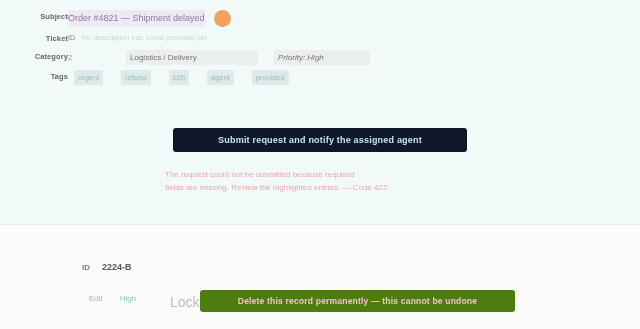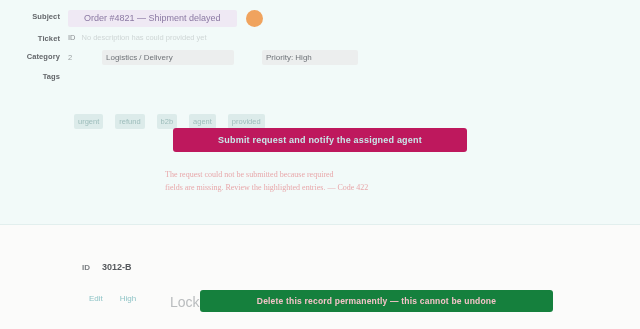--- a/index.html
+++ b/index.html
@@ -30,40 +30,39 @@
 
   
   .form{position:absolute;left:0;top:10px;width:640px;}
   .row{
     display:flex;align-items:flex-start;
     margin-bottom:5px;
   }
   .row-label{
     width:68px;min-width:68px;
     text-align:right;
-    padding-right:8px;
     box-sizing:border-box;
     color:#63666a;
     font-size:7.5px;
     line-height:13px;
     font-weight:600;
     letter-spacing:.1px;
     white-space:nowrap;
     overflow:hidden;
   }
   .row-body{flex:1;display:flex;align-items:center;gap:6px;min-width:0;}
 
   
   .title-link{
     display:inline-block;
     background:#efe9f4;
     color:#8b79a3;
     font-size:9px;
     line-height:15px;
-    padding:1px 16px;
+    padding:1px 0;
     border-radius:2px;
     white-space:nowrap;
     max-width:176px;
     overflow:hidden;
     text-overflow:ellipsis;
   }
   .avatar{
     width:17px;height:17px;border-radius:50%;
     background:#f0a35e;
     display:inline-block;
@@ -86,61 +85,61 @@
     color:#9aa0a2;font-size:7.5px;line-height:13px;
     width:16px;flex:0 0 auto;
   }
   .txt-block{
     color:#6f7378;font-size:8px;line-height:13px;
     background:#eceeee;
     border-radius:2px;
     padding:1px 4px;
     white-space:nowrap;overflow:hidden;text-overflow:ellipsis;
   }
-  .txt-block.b1{width:124px;margin-left:12px;}
-  .txt-block.b2{width:88px;margin-left:22px;}
-
-  
-  .chips{display:flex;gap:12px;flex-wrap:nowrap;padding-left:6px;margin-top:44px;}
+  .txt-block.b1{width:124px;margin-left:36px;}
+  .txt-block.b2{width:88px;margin-left:10px;font-style:italic;}
+
+  
+  .chips{display:flex;gap:18px;flex-wrap:nowrap;padding-left:6px;}
   .chip{
     background:#dcebea;
     color:#9dbdbb;
     font-size:7.5px;line-height:13px;
     padding:1px 4px;
     border-radius:2px;
     white-space:nowrap;
   }
 
   
   .primary-wrap{
     position:absolute;left:0;top:128px;width:640px;
     display:flex;justify-content:center;
   }
   .btn-primary{
     width:294px;height:24px;
-    background:#be185d;
+    background:#0f172a;
     border:none;border-radius:3px;
     color:#c9e8ea;
     font-family:"Liberation Sans",sans-serif;
     font-size:9px;font-weight:600;
     letter-spacing:.2px;
     display:flex;align-items:center;justify-content:center;
     white-space:nowrap;overflow:hidden;
     cursor:pointer;
     box-sizing:border-box;
   }
 
   
   .errors{
     position:absolute;left:165px;top:168px;width:432px;
     color:#e8a8ab;
     font-size:8px;
     line-height:13px;
   }
-  .errors div{white-space:nowrap;overflow:hidden;text-overflow:ellipsis;font-family:Liberation Serif, serif;}
+  .errors div{white-space:nowrap;overflow:hidden;text-overflow:ellipsis;}
 
   
   .bottom-field{
     position:absolute;left:82px;top:262px;
     display:flex;align-items:baseline;gap:12px;
   }
   .bf-label{
     color:#7a7e82;font-size:8px;font-weight:600;white-space:nowrap;
   }
   .bf-value{
@@ -152,22 +151,22 @@
   }
   .link{
     color:#8fc4c6;font-size:8px;white-space:nowrap;cursor:pointer;margin-left:9px;
   }
   .bottom-note{
     position:absolute;left:170px;top:294px;
     color:#b9bcbe;font-size:14px;white-space:nowrap;
   }
   .btn-danger{
     position:absolute;left:200px;top:290px;
-    width:353px;height:22px;
-    background:#15803d;
+    width:315px;height:22px;
+    background:#4d7c0f;
     border:none;border-radius:3px;
     color:#f4c3c8;
     font-family:"Liberation Sans",sans-serif;
     font-size:8.5px;font-weight:600;
     letter-spacing:.2px;
     display:flex;align-items:center;justify-content:center;
     white-space:nowrap;overflow:hidden;
     cursor:pointer;
     box-sizing:border-box;
   }
@@ -231,21 +230,21 @@
     </div>
 
   </div>
 
   <div class="panel-divider"></div>
 
   <div class="panel-bottom"></div>
 
   <div class="bottom-field">
     <span class="bf-label">ID</span>
-    <span class="bf-value">3012-B</span>
+    <span class="bf-value">2224-B</span>
   </div>
 
   <div class="bottom-links">
     <span class="link">Edit</span>
     <span class="link">High</span>
   </div>
 
   <div class="bottom-note">Locked</div>
 
   <button class="btn-danger">Delete this record permanently — this cannot be undone</button>

